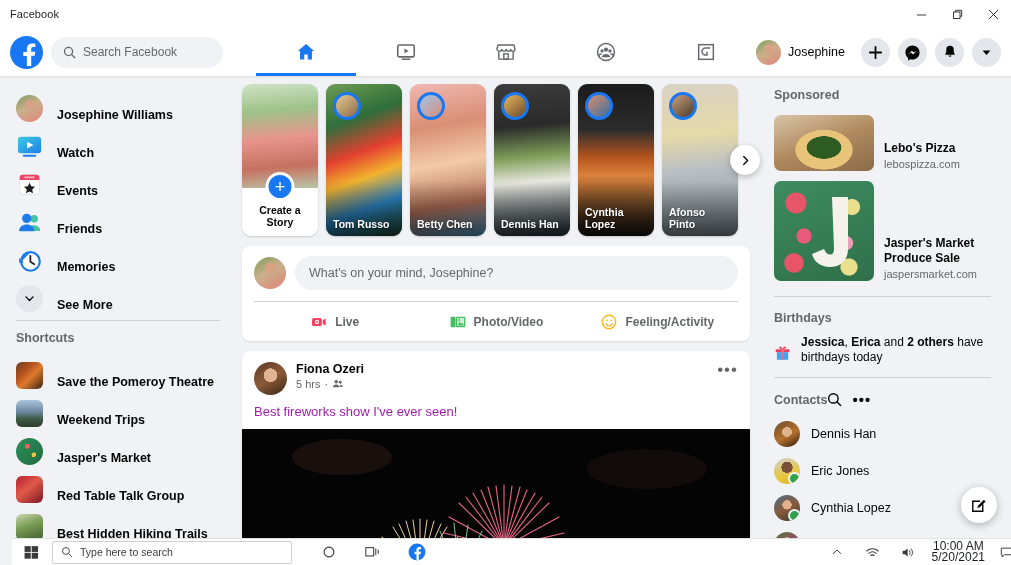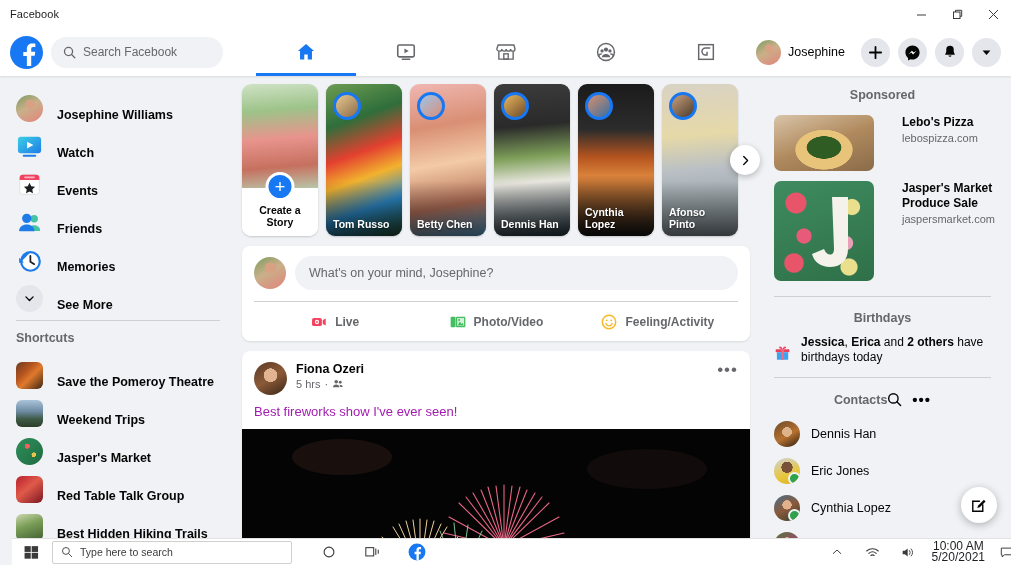--- a/index.html
+++ b/index.html
@@ -133,23 +133,23 @@
   .post { margin-top: 10px; overflow: hidden; }
   .post-head { display: flex; align-items: flex-start; gap: 9px; padding: 11px 12px 0 12px; position: relative; }
   .post-name { font-size: 12.5px; font-weight: 700; color: #050505; line-height: 15px; }
   .post-meta { font-size: 11px; color: #65676b; display: flex; align-items: center; gap: 4px; line-height: 14px; }
   .post-more { position: absolute; right: 12px; top: 12px; color: #65676b; font-size: 17px; letter-spacing: 1px; cursor: pointer; line-height: 14px; }
   .post-text { padding: 9px 12px 10px 12px; font-size: 13px; color: #a21caf; }
   .post-media { width: 100%; height: 160px; background: #000; position: relative; overflow: hidden; }
 
   
   .rail { width: 255px; padding: 8px 14px 0 12px; }
-  .rail-head { font-size: 12.5px; color: #65676b; font-weight: 600; padding: 4px 6px 8px 6px; display: flex; align-items: center; justify-content: center; }
+  .rail-head { font-size: 12.5px; color: #65676b; font-weight: 600; padding: 4px 6px 8px 6px; display: flex; align-items: center; justify-content: flex-start; }
   .rail-head .tools { display: flex; align-items: center; gap: 10px; }
-  .ad { display: flex; gap: 28px; align-items: flex-start; padding: 5px 6px; border-radius: 8px; cursor: pointer; }
+  .ad { display: flex; gap: 10px; align-items: flex-end; padding: 5px 6px; border-radius: 8px; cursor: pointer; }
   .ad-thumb { width: 100px; height: 56px; border-radius: 7px; background-size: cover; background-position: center; flex: 0 0 100px; }
   .ad-thumb.tall { height: 100px; }
   .ad-title { font-size: 12px; font-weight: 600; color: #050505; line-height: 15px; }
   .ad-url { font-size: 11px; color: #65676b; line-height: 14px; margin-top: 1px; }
   .rail-div { height: 1px; background: #ced0d4; margin: 10px 6px; }
   .bday { display: flex; gap: 10px; align-items: flex-end; padding: 2px 6px; }
   .bday-text { font-size: 12px; color: #050505; line-height: 15px; }
   .bday-text b { font-weight: 700; }
   .contact { display: flex; align-items: center; gap: 11px; height: 37px; padding: 0 6px; border-radius: 8px; cursor: pointer; }
   .contact .cname { font-size: 12.5px; color: #050505; font-weight: 500; }

